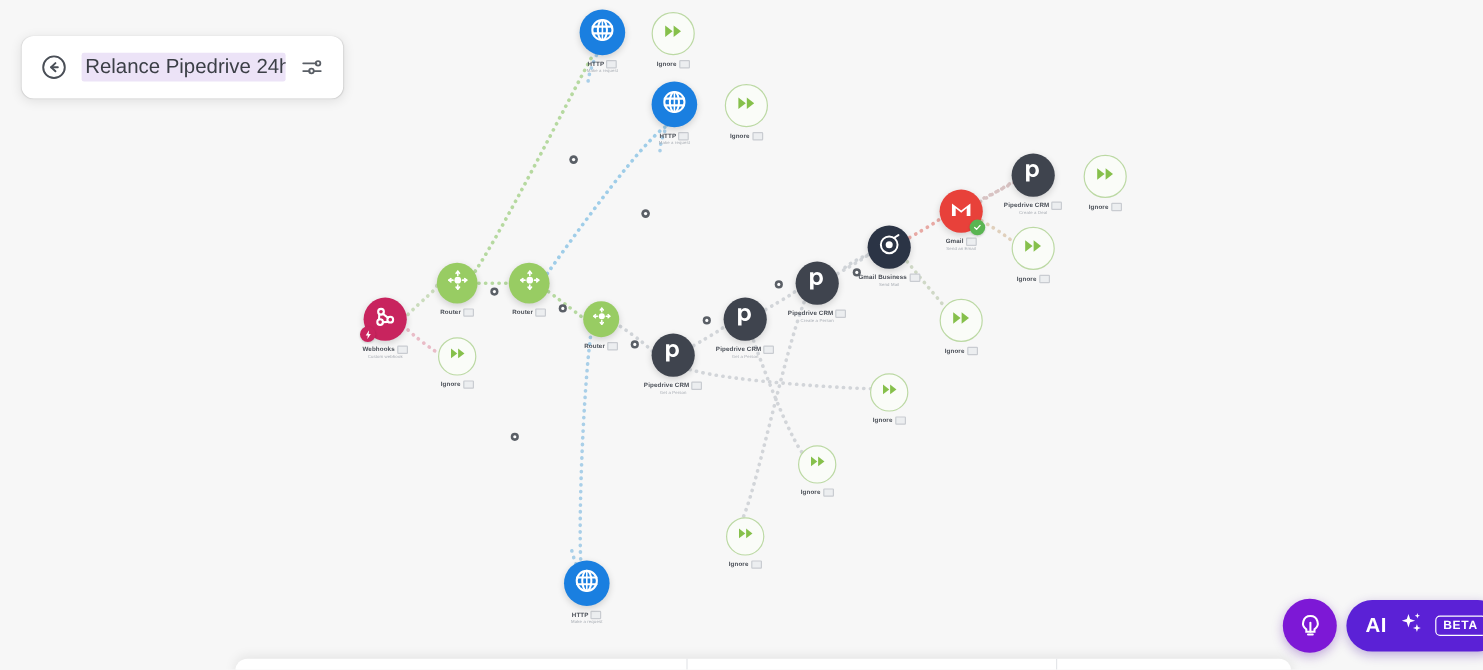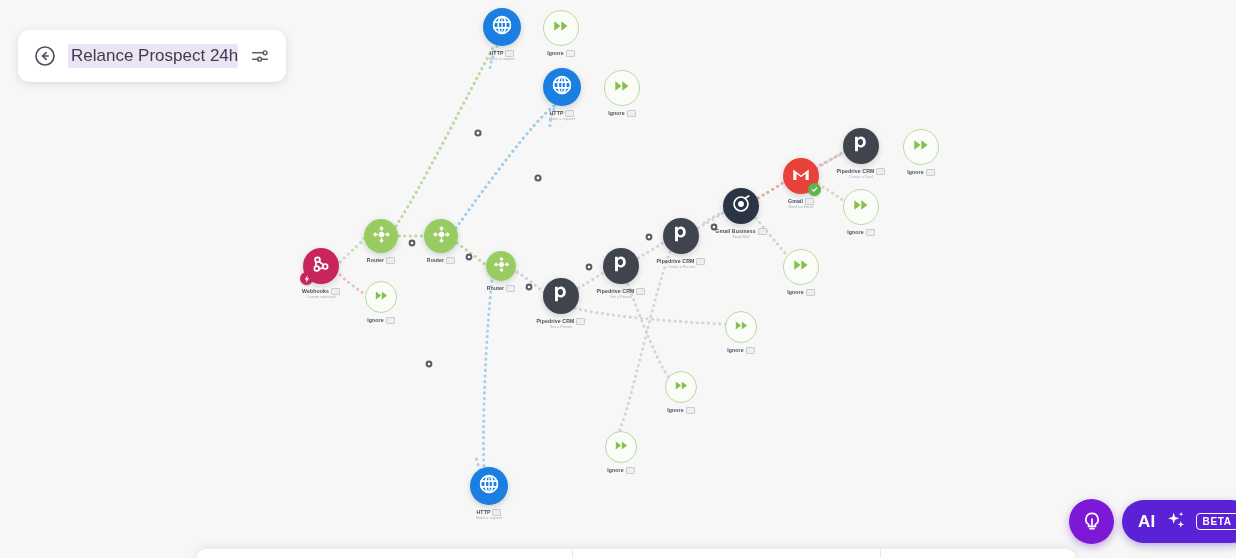--- a/index.html
+++ b/index.html
@@ -450,21 +450,21 @@
     </div>
 
   <div class="title-card">
     <span class="back-btn">
       <svg width="24" height="24" viewBox="0 0 24 24" fill="none" stroke="#4a4f57" stroke-width="1.6">
         <circle cx="12" cy="12" r="9"></circle>
         <path d="M13.2 8.6 L9.6 12 L13.2 15.4" stroke-linecap="round" stroke-linejoin="round"></path>
         <path d="M9.6 12 H15.2" stroke-linecap="round"></path>
       </svg>
     </span>
-    <span class="wf-name">Relance Prospect 24h</span>
+    <span class="wf-name">Relance Pipedrive 24h</span>
     <span class="settings-btn">
       <svg width="22" height="22" viewBox="0 0 24 24" fill="none" stroke="#5a5f66" stroke-width="1.6" stroke-linecap="round">
         <path d="M4 8.5 H16"></path>
           <circle cx="17.5" cy="8.5" r="2.1"></circle>
         <path d="M4 15.5 H10"></path>
           <circle cx="11.5" cy="15.5" r="2.1"></circle>
         <path d="M14 15.5 H20"></path>
       </svg>
     </span>
   </div>

